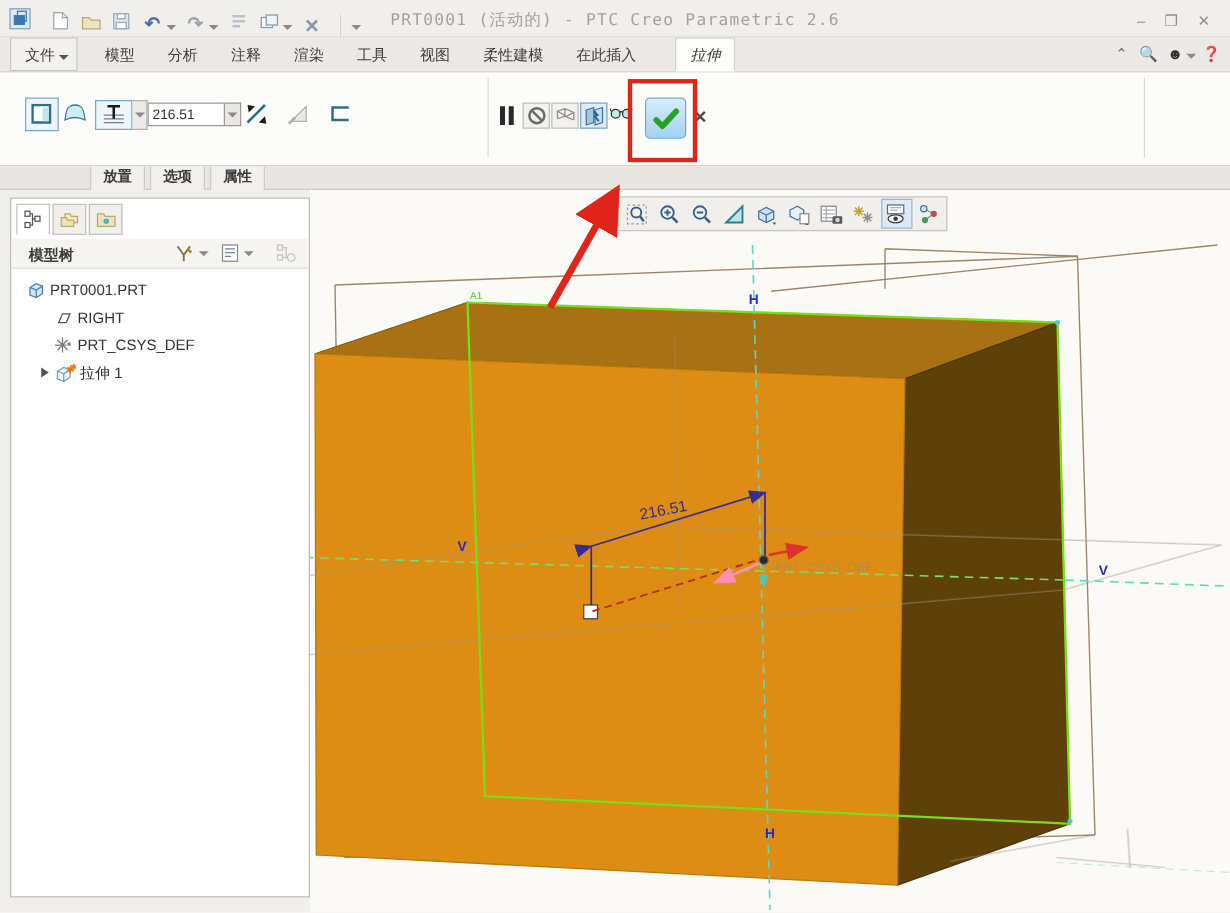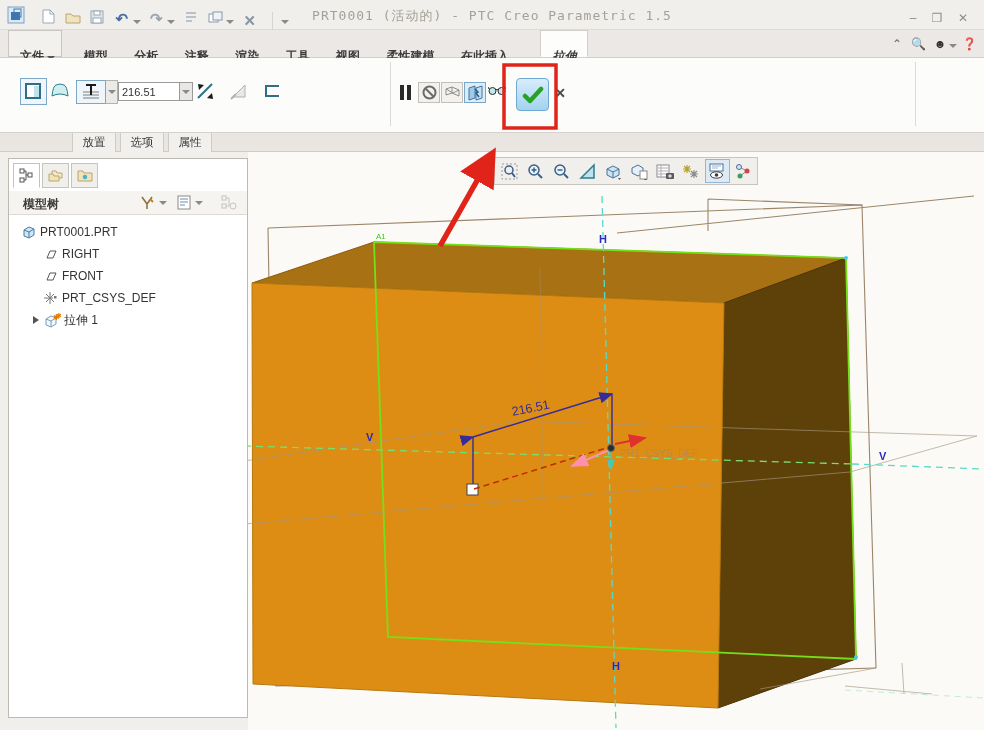--- a/index.html
+++ b/index.html
@@ -15,21 +15,21 @@
   .qa-icon { display:inline-flex; align-items:center; justify-content:center; width:20px; height:20px;
              margin-top:5px; color:#7b8aa0; font-size:13px; }
   .qa-caret { width:10px; height:20px; margin-top:5px; display:inline-flex; align-items:center; justify-content:center; }
   .caret-down { width:0;height:0;border-left:4px solid transparent;border-right:4px solid transparent;border-top:4px solid #8a8a8a; display:inline-block; }
   #window-title { left:0; top:7px; width:984px; text-align:center; font-family:"DejaVu Sans Mono", monospace;
                   font-size:13px; color:#a5a19a; letter-spacing:1px; }
   .winctl { font-size:12px; color:#8f8c86; width:22px; text-align:center; display:inline-block; }
 
   
   #tabrow { left:0; top:30px; width:984px; height:28px; background:#ebe8e5; border-bottom:1px solid #d3d0cb; }
-  .rtab { display:inline-block; height:27px; line-height:27px; padding:12px 11px; font-size:12px; font-weight:700; color:#3c3c3c; }
+  .rtab { display:inline-block; height:27px; line-height:27px; padding:0 11px; font-size:12px; font-weight:400; color:#3c3c3c; }
   .rtab.file { border:1px solid #c9c6c1; background:#f3f1ee; margin-left:8px; padding-right:6px; }
   .rtab.active { background:#fdfdfc; border:1px solid #d3d0cb; border-bottom:1px solid #fdfdfc; font-style:italic; }
   #tab-utils { right:6px; top:34px; }
   #tab-utils .u { display:inline-block; width:17px; text-align:center; color:#6b6b6b; font-size:12px; }
 
   
   #ribbon { left:0; top:58px; width:984px; height:75px; background:#fcfcfb; border-bottom:1px solid #d5d2cd; }
   .rbtn { position:absolute; display:flex; align-items:center; justify-content:center; }
   .sel-frame { border:1px solid #7da7c7; background:#eef6fc; }
   #depth-input { position:absolute; left:118px; top:24px; width:62px; height:19px; border:1px solid #9a9a9a;
@@ -39,21 +39,21 @@
   .vdivider { position:absolute; top:4px; width:1px; height:64px; background:#dddad5; }
   #ok-button { left:516px; top:20px; width:33px; height:33px; border:1px solid #6fa8d0; border-radius:4px;
                background:linear-gradient(#d8edfb,#a3d2ef); }
   #cancel-x { left:551px; top:27px; width:18px; height:18px; font-size:14px; font-weight:700; color:#4a4a4a; text-align:center; }
   #datum-group { left:935px; top:2px; width:49px; height:72px; text-align:center; }
   #datum-label { font-size:12px; color:#3c3c3c; margin-top:2px; }
 
   
   #dashstrip { left:0; top:133px; width:984px; height:19px; background:#e9e6e2; border-bottom:1px solid #cfccc7; }
   .dtab { position:absolute; top:0; height:19px; line-height:18px; width:44px; text-align:center;
-          font-size:11.5px; font-weight:400; color:#3a3a3a; background:#f2f0ed; border-left:1px solid #cfccc7; border-right:1px solid #cfccc7; }
+          font-size:11.5px; font-weight:700; color:#3a3a3a; background:#f2f0ed; border-left:1px solid #cfccc7; border-right:1px solid #cfccc7; }
 
   
   #leftpanel { left:8px; top:158px; width:240px; height:560px; background:#ffffff; border:1px solid #bdbab4; }
   .ptab { position:absolute; top:4px; width:27px; height:25px; border:1px solid #c6c3be; background:#f1efec;
           display:flex; align-items:center; justify-content:center; }
   .ptab.active { background:#ffffff; border-bottom:1px solid #ffffff; }
   #panel-header { position:absolute; left:0; top:32px; width:238px; height:24px; background:#f6f4f1; border-bottom:1px solid #dedbd6; }
   #panel-title { position:absolute; left:14px; top:5px; font-size:12px; font-weight:700; color:#3c3c3c; }
   .ph-icon { position:absolute; top:4px; }
   .tree { position:absolute; left:0; top:62px; width:238px; }
@@ -118,21 +118,21 @@
         <rect x="5" y="1" width="9" height="8" fill="#eef3f8" stroke="#8a97a5"></rect>
       </svg>
   </span><span class="qa-caret">
       <i class="caret-down"></i>
     </span>
   <span class="qa-icon" style="color:#8a97a5;font-weight:700">🗙</span>
   <span class="qa-caret" style="margin-left:8px;border-left:1px solid #d8d5d0;padding-left:6px;width:18px">
       <i class="caret-down"></i>
     </span>
 
-  <div id="window-title" class="abs">PRT0001 (活动的) - PTC Creo Parametric 1.5</div>
+  <div id="window-title" class="abs">PRT0001 (活动的) - PTC Creo Parametric 2.6</div>
   <span class="abs" style="right:60px;top:8px"><span class="winctl">–</span></span>
   <span class="abs" style="right:36px;top:8px"><span class="winctl">❐</span></span>
   <span class="abs" style="right:10px;top:8px"><span class="winctl">✕</span></span>
 </div>
 
 <div id="tabrow" class="abs">
   <span class="rtab file"><span>文件</span> <i class="caret-down" style="border-top-color:#555"></i></span>
   <span class="rtab" style="margin-left:6px">模型</span>
   <span class="rtab">分析</span>
   <span class="rtab">注释</span>
@@ -451,28 +451,20 @@
     <div class="trow ind1">
       <span class="ticon">
         <svg width="15" height="11">
             <path d="M4,9 L7,2 L13,2 L10,9 Z" fill="none" stroke="#555"></path>
           </svg>
       </span>
         <span>RIGHT</span>
     </div>
     <div class="trow ind1">
       <span class="ticon">
-        <svg width="15" height="11">
-            <path d="M4,9 L7,2 L13,2 L10,9 Z" fill="none" stroke="#555"></path>
-          </svg>
-      </span>
-        <span>FRONT</span>
-    </div>
-    <div class="trow ind1">
-      <span class="ticon">
         <svg width="14" height="14">
             <path d="M7,1 V13 M1,7 H10 M3,3 L11,11 M11,3 L3,11" stroke="#7a7a7a"></path>
             <rect x="11" y="5" width="2.5" height="2.5" fill="#7a7a7a"></rect>
           </svg>
       </span>
         <span>PRT_CSYS_DEF</span>
     </div>
     <div class="trow" style="padding-left:12px">
       <span class="exp">
           <i class="tri-right"></i>

